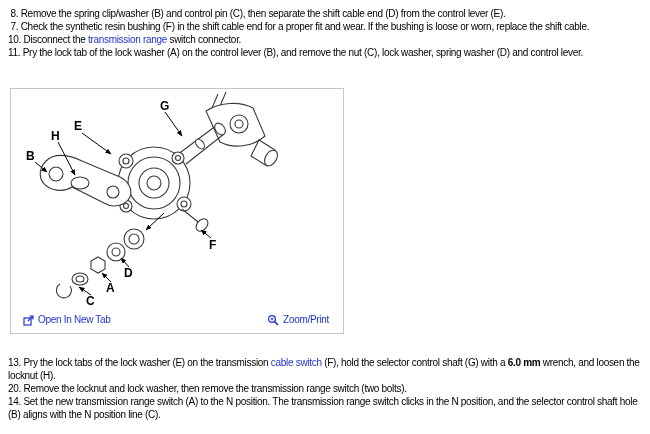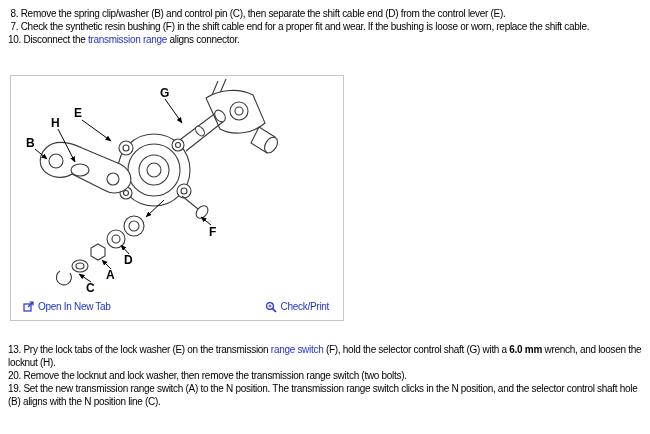--- a/index.html
+++ b/index.html
@@ -19,31 +19,32 @@
     margin:29px 0 0 10px;width:334px;
     border:1px solid #c6c6c6;background:#fff;box-sizing:border-box;
   }
   .diagram{display:block;margin:2px auto 0 auto;}
   .figure-links{
     display:flex;justify-content:space-between;align-items:center;
     padding:2px 14px 7px 12px;
   }
   .figure-links a{
     color:#2233cc;text-decoration:none;cursor:pointer;
-    display:inline-flex;align-items:center;gap:4px;
+    display:inline-flex;align-items:flex-end;gap:4px;
   }
   .figure-links svg{flex:0 0 auto;}
 </style>
 </head>
 <body>
 
 <div class="top-block">
   <div class="step"><span class="t"> 8. Remove the spring clip/washer (B) and control pin (C), then separate the shift cable end (D) from the control lever (E).</span></div>
   <div class="step"><span class="t"> 7. Check the synthetic resin bushing (F) in the shift cable end for a proper fit and wear. If the bushing is loose or worn, replace the shift cable.</span></div>
-  <div class="step"><span class="t">10. Disconnect the </span><a class="inline-link" href="#">transmission range</a><span class="t"> aligns connector.</span></div>
+  <div class="step"><span class="t">10. Disconnect the </span><a class="inline-link" href="#">transmission range</a><span class="t"> switch connector.</span></div>
+  <div class="step"><span class="t">11. Pry the lock tab of the lock washer (A) on the control lever (B), and remove the nut (C), lock washer, spring washer (D) and control lever.</span></div>
 </div>
 
 <div class="figure-box">
   <svg class="diagram" width="330" height="220" viewBox="0 0 330 220" xmlns="http://www.w3.org/2000/svg">
     <defs>
       <marker id="arr" markerWidth="7" markerHeight="7" refX="5.5" refY="2.5" orient="auto">
         <path d="M0,0 L6,2.5 L0,5 Z" fill="#000"></path>
       </marker>
     </defs>
     <g stroke="#3a3a3a" stroke-width="1.1" fill="#ffffff">
@@ -112,22 +113,22 @@
         <path d="M5 6 L10 1 M6.5 1 H10 V4.5" fill="none" stroke="currentColor" stroke-width="1.2"></path>
       </svg>
       <span>Open In New Tab</span>
     </a>
     <a href="#">
       <svg width="12" height="12" viewBox="0 0 12 12">
         <circle cx="5" cy="5" r="3.4" fill="none" stroke="currentColor" stroke-width="1.2"></circle>
         <path d="M7.6 7.6 L11 11" stroke="currentColor" stroke-width="1.6" fill="none"></path>
         <path d="M3.5 5 H6.5 M5 3.5 V6.5" stroke="currentColor" stroke-width="0.9" fill="none"></path>
       </svg>
-      <span>Check/Print</span>
+      <span>Zoom/Print</span>
     </a>
   </div>
 </div>
 
 <div class="bottom-block">
-  <div class="step"><span class="t">13. Pry the lock tabs of the lock washer (E) on the transmission </span><a class="inline-link" href="#">range switch</a><span class="t"> (F), hold the selector control shaft (G) with a </span><span class="b">6.0 mm</span><span class="t"> wrench, and loosen the locknut (H).</span></div>
+  <div class="step"><span class="t">13. Pry the lock tabs of the lock washer (E) on the transmission </span><a class="inline-link" href="#">cable switch</a><span class="t"> (F), hold the selector control shaft (G) with a </span><span class="b">6.0 mm</span><span class="t"> wrench, and loosen the locknut (H).</span></div>
   <div class="step"><span class="t">20. Remove the locknut and lock washer, then remove the transmission range switch (two bolts).</span></div>
-  <div class="step"><span class="t">19. Set the new transmission range switch (A) to the N position. The transmission range switch clicks in the N position, and the selector control shaft hole (B) aligns with the N position line (C).</span></div>
+  <div class="step"><span class="t">14. Set the new transmission range switch (A) to the N position. The transmission range switch clicks in the N position, and the selector control shaft hole (B) aligns with the N position line (C).</span></div>
 </div>
 
 </body></html>

